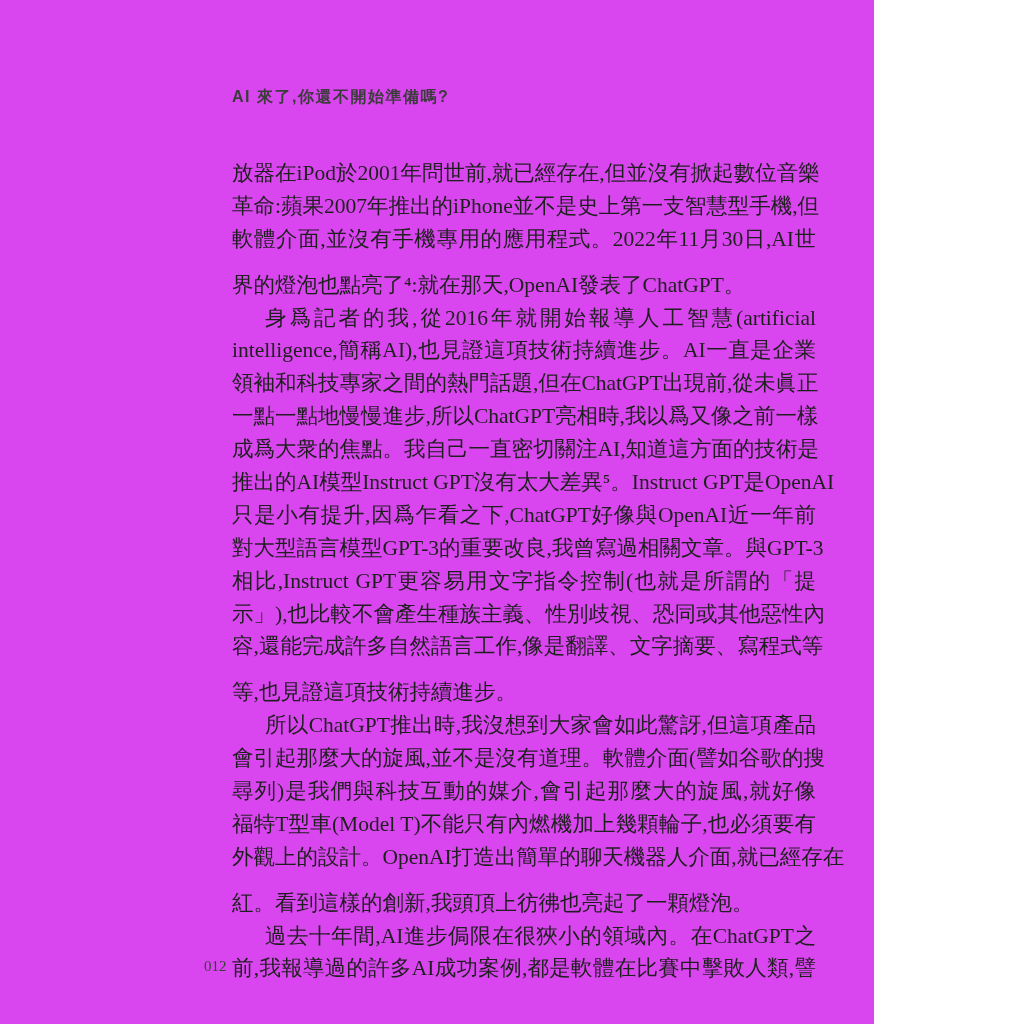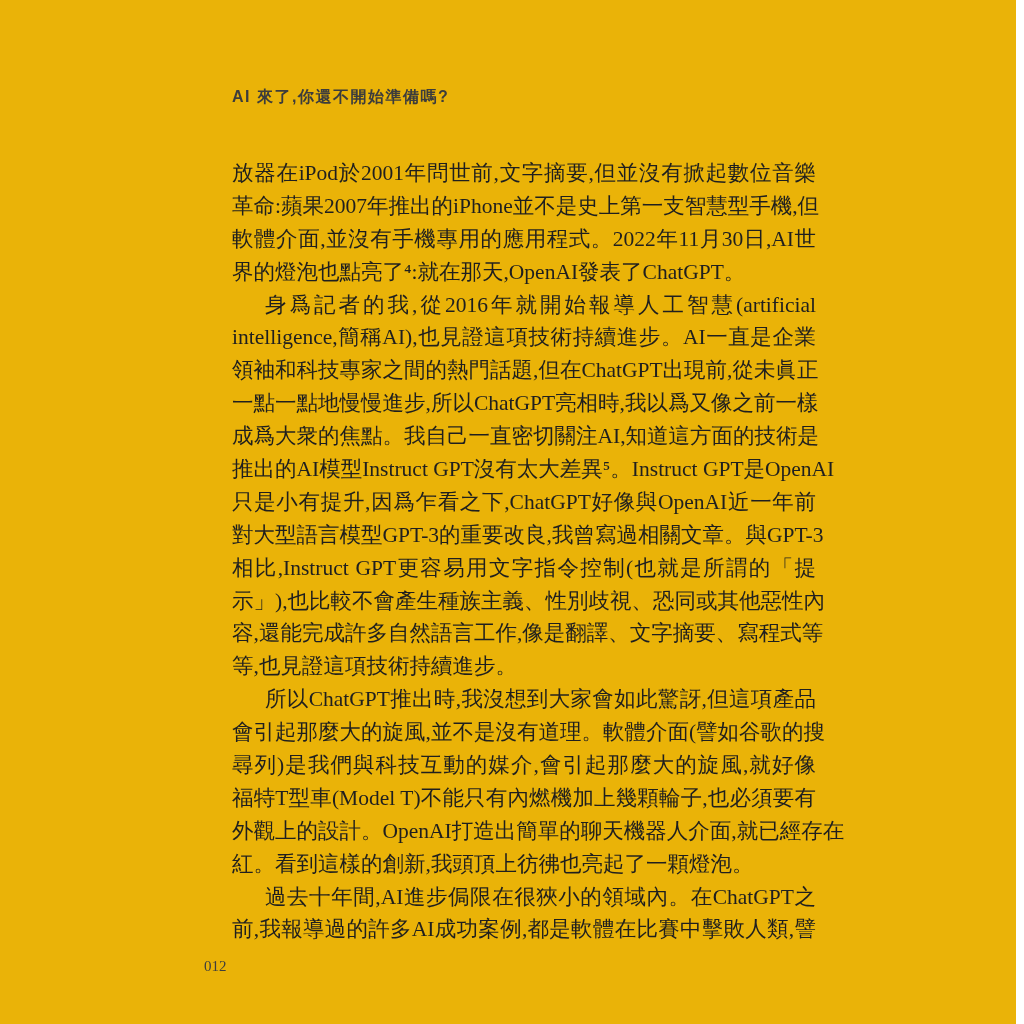--- a/index.html
+++ b/index.html
@@ -2,23 +2,23 @@
 <html><head>
 <meta charset="utf-8">
 <style>
   html, body {
     margin: 0;
     padding: 0;
     background: #ffffff;
   }
   .page {
     position: relative;
-    width: 1016px;
+    width: 874px;
     height: 1024px;
-    background: #eab308;
+    background: #d946ef;
     overflow: hidden;
     font-family: "Liberation Serif", "DejaVu Serif", serif;
   }
   .running-header {
     position: absolute;
     left: 232px;
     top: 87px;
     font-family: "Liberation Sans", "DejaVu Sans", sans-serif;
     font-weight: bold;
     font-size: 16px;
@@ -38,41 +38,42 @@
     line-height: 32.9px;
     height: 32.9px;
     white-space: nowrap;
     text-align: justify;
     text-align-last: justify;
   }
   .line.para-end {
     text-align: right;
     text-align-last: left;
     white-space: normal;
+    margin-top: 13px;
   }
   .line.indent {
     padding-left: 33px;
   }
   .page-number {
     position: absolute;
     left: 204px;
     top: 958px;
     font-size: 15px;
     color: #3e3e3e;
     font-family: "Liberation Serif", "DejaVu Serif", serif;
   }
 </style>
 </head>
 <body>
 
 <div class="page">
   <div class="running-header">AI 來了,你還不開始準備嗎?</div>
 
   <div class="text-block">
-      <div class="line">放器在iPod於2001年問世前,文字摘要,但並沒有掀起數位音樂</div>
+      <div class="line">放器在iPod於2001年問世前,就已經存在,但並沒有掀起數位音樂</div>
       <div class="line">革命:蘋果2007年推出的iPhone並不是史上第一支智慧型手機,但</div>
       <div class="line">軟體介面,並沒有手機專用的應用程式。2022年11月30日,AI世</div>
       <div class="line para-end">界的燈泡也點亮了⁴:就在那天,OpenAI發表了ChatGPT。</div>
       <div class="line indent">身爲記者的我,從2016年就開始報導人工智慧(artificial</div>
       <div class="line">intelligence,簡稱AI),也見證這項技術持續進步。AI一直是企業</div>
       <div class="line">領袖和科技專家之間的熱門話題,但在ChatGPT出現前,從未眞正</div>
       <div class="line">一點一點地慢慢進步,所以ChatGPT亮相時,我以爲又像之前一樣</div>
       <div class="line">成爲大衆的焦點。我自己一直密切關注AI,知道這方面的技術是</div>
       <div class="line">推出的AI模型Instruct GPT沒有太大差異⁵。Instruct GPT是OpenAI</div>
       <div class="line">只是小有提升,因爲乍看之下,ChatGPT好像與OpenAI近一年前</div>

